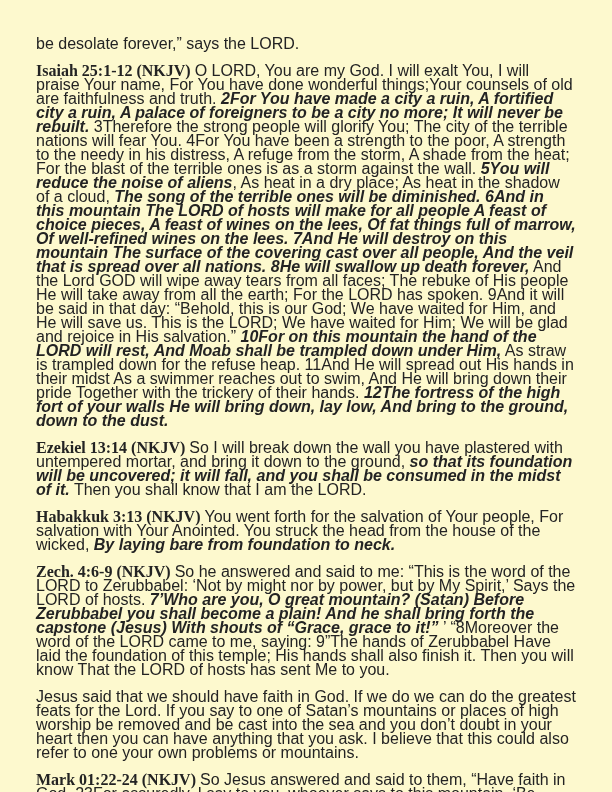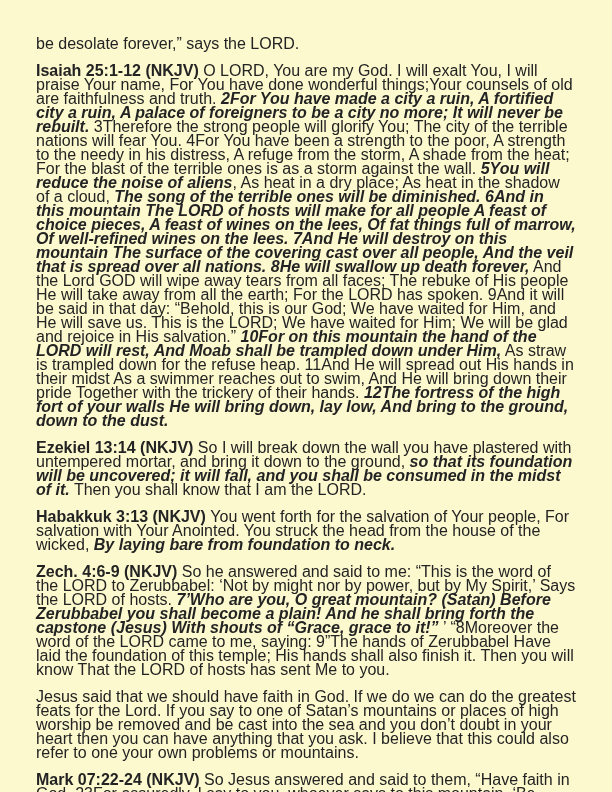--- a/index.html
+++ b/index.html
@@ -30,20 +30,21 @@
   .para:last-child {
     margin-bottom: 0;
   }
   .regular {
     font-weight: normal;
     font-style: normal;
   }
   .bold {
     font-weight: bold;
     font-style: normal;
+    font-family: Liberation Serif, serif;
   }
   .bolditalic {
     font-weight: bold;
     font-style: italic;
   }
   .page-number {
     font-size: 12px;
     line-height: 14px;
     text-align: center;
     margin-top: -4px;
@@ -53,16 +54,16 @@
 <body style="background: rgb(253, 249, 206); color: rgb(35, 35, 35);">
 
 <div class="page">
   <div class="doc-body">
       <p class="para"><span class="regular">be desolate forever,” says the LORD.</span></p>
       <p class="para"><span class="bold">Isaiah 25:1-12 (NKJV) </span><span class="regular">O LORD, You are my God. I will exalt You, I will praise Your name, For You have done wonderful things;Your counsels of old are faithfulness and truth. </span><span class="bolditalic">2For You have made a city a ruin, A fortified city a ruin, A palace of foreigners to be a city no more; It will never be rebuilt. </span><span class="regular">3Therefore the strong people will glorify You; The city of the terrible nations will fear You. 4For You have been a strength to the poor, A strength to the needy in his distress, A refuge from the storm, A shade from the heat; For the blast of the terrible ones is as a storm against the wall. </span><span class="bolditalic">5You will reduce the noise of aliens</span><span class="regular">, As heat in a dry place; As heat in the shadow of a cloud, </span><span class="bolditalic">The song of the terrible ones will be diminished. 6And in this mountain The LORD of hosts will make for all people A feast of choice pieces, A feast of wines on the lees, Of fat things full of marrow, Of well-refined wines on the lees. 7And He will destroy on this mountain The surface of the covering cast over all people, And the veil that is spread over all nations. 8He will swallow up death forever,</span><span class="regular"> And the Lord GOD will wipe away tears from all faces; The rebuke of His people He will take away from all the earth; For the LORD has spoken. 9And it will be said in that day: “Behold, this is our God; We have waited for Him, and He will save us. This is the LORD; We have waited for Him; We will be glad and rejoice in His salvation.” </span><span class="bolditalic">10For on this mountain the hand of the LORD will rest, And Moab shall be trampled down under Him,</span><span class="regular"> As straw is trampled down for the refuse heap. 11And He will spread out His hands in their midst As a swimmer reaches out to swim, And He will bring down their pride Together with the trickery of their hands. </span><span class="bolditalic">12The fortress of the high fort of your walls He will bring down, lay low, And bring to the ground, down to the dust.</span></p>
       <p class="para"><span class="bold">Ezekiel 13:14 (NKJV) </span><span class="regular"> So I will break down the wall you have plastered with untempered mortar, and bring it down to the ground, </span><span class="bolditalic">so that its foundation will be uncovered; it will fall, and you shall be consumed in the midst of it.</span><span class="regular"> Then you shall know that I am the LORD.</span></p>
       <p class="para"><span class="bold">Habakkuk 3:13 (NKJV) </span><span class="regular"> You went forth for the salvation of Your people, For salvation with Your Anointed. You struck the head from the house of the wicked, </span><span class="bolditalic">By laying bare from foundation to neck.</span></p>
       <p class="para"><span class="bold">Zech. 4:6-9 (NKJV) </span><span class="regular"> So he answered and said to me: “This is the word of the LORD to Zerubbabel: ‘Not by might nor by power, but by My Spirit,’ Says the LORD of hosts. </span><span class="bolditalic">7’Who are you, O great mountain? (Satan) Before Zerubbabel you shall become a plain! And he shall bring forth the capstone (Jesus) With shouts of “Grace, grace to it!”</span><span class="regular"> ’ “8Moreover the word of the LORD came to me, saying: 9”The hands of Zerubbabel Have laid the foundation of this temple; His hands shall also finish it. Then you will know That the LORD of hosts has sent Me to you.</span></p>
       <p class="para"><span class="regular">Jesus said that we should have faith in God.  If we do we can do the greatest feats for the Lord.  If you say to one of Satan’s mountains or places of high worship be removed and be cast into the sea and you don’t doubt in your heart then you can have anything that you ask.  I believe that this could also refer to one your own problems or mountains.</span></p>
-      <p class="para"><span class="bold">Mark 07:22-24 (NKJV) </span><span class="regular"> So Jesus answered and said to them, “Have faith in God. 23For assuredly, I say to you, whoever says to this mountain, ‘Be removed and be cast into the sea,’ and does not doubt in his heart, but believes that those things he says will be done, he will have whatever he says.</span></p>
+      <p class="para"><span class="bold">Mark 01:22-24 (NKJV) </span><span class="regular"> So Jesus answered and said to them, “Have faith in God. 23For assuredly, I say to you, whoever says to this mountain, ‘Be removed and be cast into the sea,’ and does not doubt in his heart, but believes that those things he says will be done, he will have whatever he says.</span></p>
     </div>
   <div class="page-number">5</div>
 </div>
 
 </body></html>

